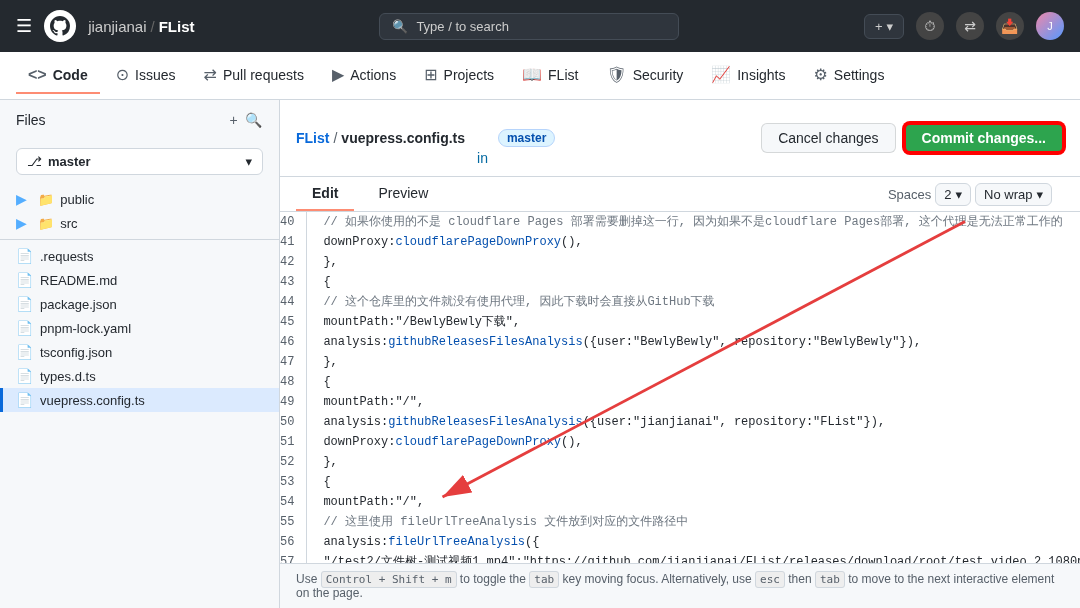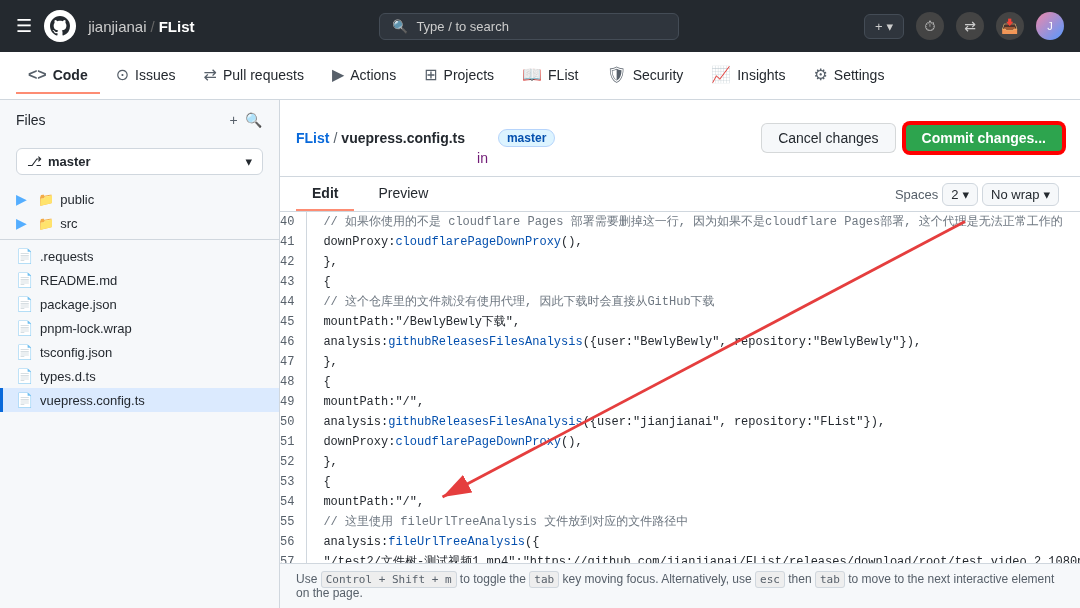--- a/index.html
+++ b/index.html
@@ -58,21 +58,21 @@
     .breadcrumb-path .branch-badge { background: #ddf4ff; color: #0550ae; border: 1px solid #b6d4fb; border-radius: 20px; padding: 1px 8px; font-size: 12px; font-weight: 600; margin-left: 6px; }
     .editor-actions { display: flex; gap: 8px; }
     .btn-cancel { background: #f6f8fa; border: 1px solid rgba(27,31,36,0.15); border-radius: 6px; padding: 5px 16px; cursor: pointer; font-size: 14px; color: #24292f; }
     .btn-commit { background: #2da44e; border: 1px solid rgba(27,31,36,0.15); border-radius: 6px; padding: 5px 16px; cursor: pointer; font-size: 14px; color: #fff; font-weight: 700; border: 2px solid #ff0000; box-shadow: 0 0 0 2px #ff0000; }
 
     
     .editor-toolbar { display: flex; align-items: center; padding: 0 0 0 16px; border-bottom: 1px solid #d0d7de; gap: 8px; flex-shrink: 0; }
     .toolbar-tab { padding: 8px 16px; font-size: 14px; cursor: pointer; color: #24292f; border-bottom: 2px solid transparent; }
     .toolbar-tab.active { border-bottom: 2px solid #fd8c73; font-weight: 600; }
     .toolbar-spacer { flex: 1; }
-    .toolbar-options { display: flex; align-items: center; gap: 4px; padding-right: 21px; }
+    .toolbar-options { display: flex; align-items: center; gap: 4px; padding-right: 28px; }
     .toolbar-label { font-size: 13px; color: #57606a; }
     .toolbar-select { display: flex; align-items: center; gap: 4px; background: #f6f8fa; border: 1px solid #d0d7de; border-radius: 6px; padding: 3px 8px; cursor: pointer; font-size: 13px; }
 
     
     .code-editor { flex: 1; overflow: auto; background: #fff; position: relative; }
     .code-table { width: 100%; border-collapse: collapse; font-family: "SFMono-Regular", Consolas, "Liberation Mono", Menlo, monospace; font-size: 12px; line-height: 20px; }
     .line-num { width: 50px; text-align: right; padding: 0 12px 0 0; color: #57606a; user-select: none; vertical-align: top; white-space: nowrap; border-right: 1px solid #d0d7de; }
     .line-code { padding: 0 16px; white-space: nowrap; color: #24292f; overflow: hidden; }
     .line-code .comment { color: #6e7781; }
     .line-code .property { color: #0550ae; }
@@ -190,21 +190,21 @@
       <div class="file-item">
         <span class="file-item-icon">📄</span>
         <span>README.md</span>
       </div>
       <div class="file-item">
         <span class="file-item-icon">📄</span>
         <span>package.json</span>
       </div>
       <div class="file-item">
         <span class="file-item-icon">📄</span>
-        <span>pnpm-lock.wrap</span>
+        <span>pnpm-lock.yaml</span>
       </div>
       <div class="file-item">
         <span class="file-item-icon">📄</span>
         <span>tsconfig.json</span>
       </div>
       <div class="file-item">
         <span class="file-item-icon">📄</span>
         <span>types.d.ts</span>
       </div>
       <div class="file-item active">
@@ -214,21 +214,21 @@
     </div>
   </div>
 
   <div class="main">
 
     <div class="editor-header">
       <div class="breadcrumb-path">
         <a>FList</a>
         <span class="sep">/</span>
         <span class="filename">vuepress.config.ts</span>
-        <span style="color:#701a75;margin-left:8px;margin-top:40px;">in</span>
+        <span style="color:#0369a1;margin-left:8px;margin-top:40px;">in</span>
         <span class="branch-badge">master</span>
       </div>
       <div class="editor-actions">
         <button class="btn-cancel">Cancel changes</button>
         <button class="btn-commit">Commit changes...</button>
       </div>
     </div>
 
     <div class="editor-toolbar">
       <div class="toolbar-tab active">

